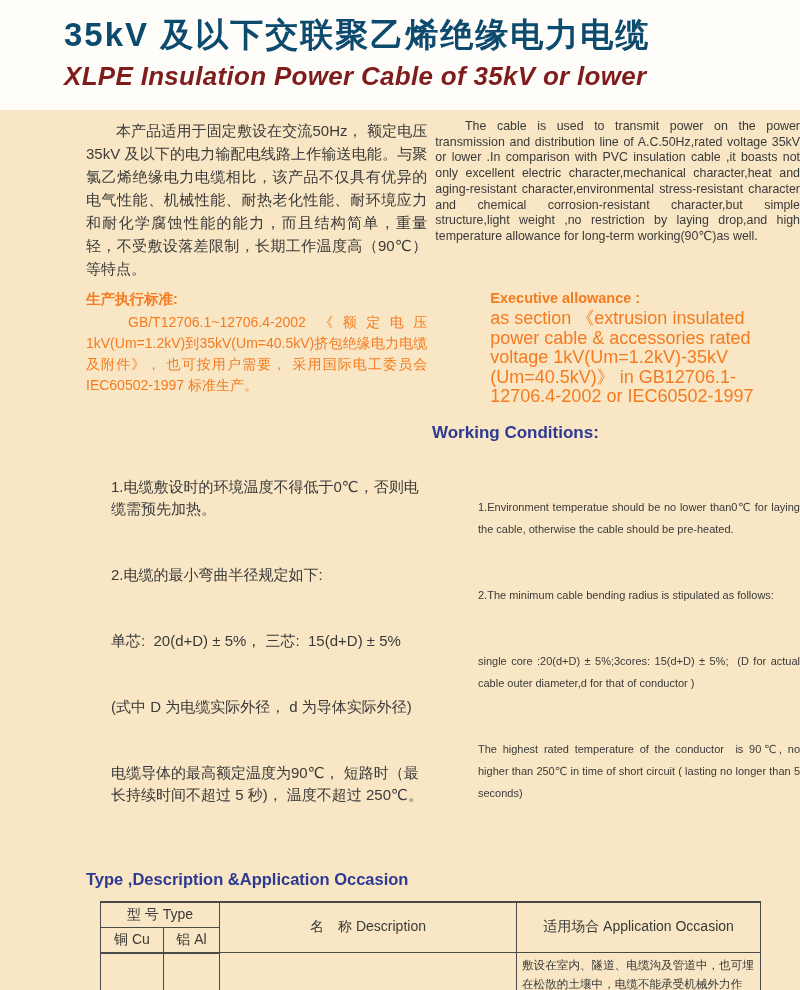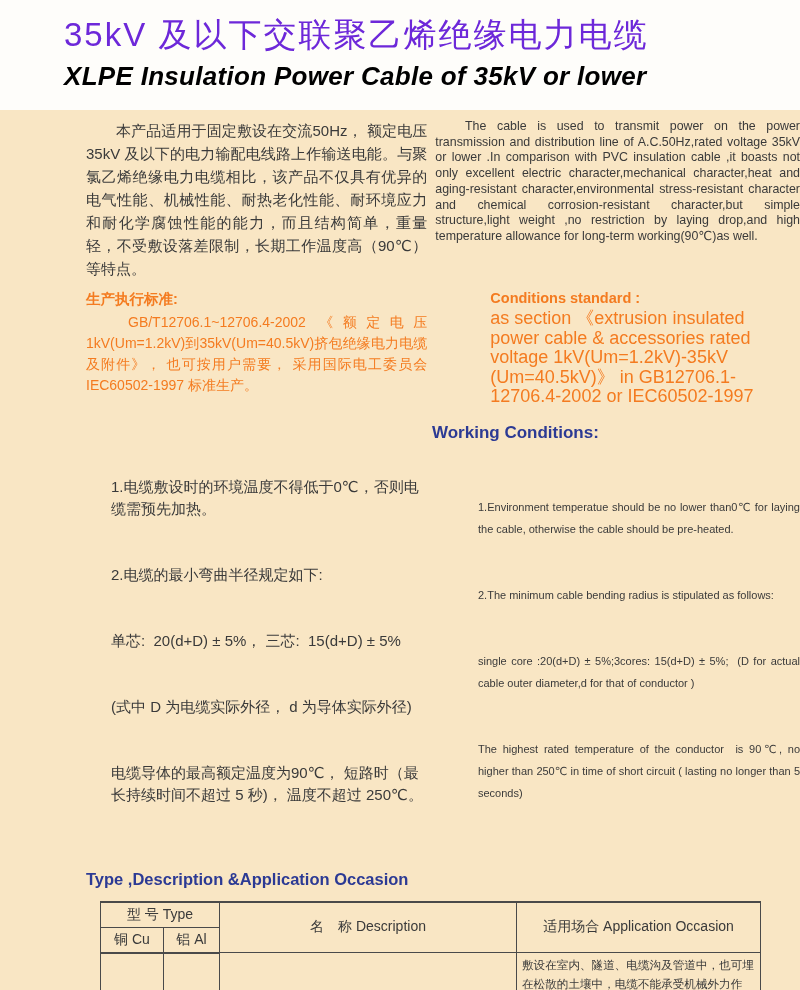--- a/index.html
+++ b/index.html
@@ -1,21 +1,21 @@
 <!DOCTYPE html>
 <html><head>
 <meta charset="utf-8">
 <style>
   html,body{margin:0;padding:0;}
   .page{position:relative;width:800px;height:990px;background:#fefdfa;overflow:hidden;
         font-family:"Liberation Sans","DejaVu Sans",sans-serif;color:#3a3a3a;}
   
   .masthead{height:110px;box-sizing:border-box;padding:16px 0 0 64px;background:#fefdfa;}
-  .title-zh{font-size:33px;font-weight:normal;color:#6d28d9;letter-spacing:2px;line-height:38px;}
-  .title-en{font-size:26px;font-weight:bold;font-style:italic;color:#000000;margin-top:7px;letter-spacing:.3px;}
+  .title-zh{font-size:33px;font-weight:bold;color:#0c4a6e;letter-spacing:2px;line-height:38px;}
+  .title-en{font-size:26px;font-weight:bold;font-style:italic;color:#7f1d1d;margin-top:7px;letter-spacing:.3px;}
   
   .sheet{background:#f9e6c4;height:880px;box-sizing:border-box;padding-top:9px;padding-left:16px;}
   .cols{display:flex;}
   .col-l{width:350px;margin-left:70px;box-sizing:border-box;}
   .col-r{width:374px;margin-left:8px;box-sizing:border-box;}
   
   .intro-zh{font-size:15px;line-height:23px;text-indent:2em;text-align:justify;white-space:pre-wrap;}
   .intro-en{font-size:12.4px;line-height:15.7px;text-indent:2.4em;text-align:justify;}
   
   .std-row{margin-top:10px;}
@@ -61,21 +61,21 @@
       <div class="col-r intro-en">The cable is used to transmit power on the power transmission and distribution line of A.C.50Hz,rated voltage 35kV or lower .In comparison with PVC insulation cable ,it boasts not only excellent electric character,mechanical character,heat and aging-resistant character,environmental stress-resistant character and chemical corrosion-resistant character,but simple structure,light weight ,no restriction by laying drop,and high temperature allowance for long-term working(90℃)as well.</div>
     </div>
 
     <div class="cols std-row">
       <div class="col-l">
         <div class="std-head">生产执行标准:</div>
         <div class="std-body-zh">GB/T12706.1~12706.4-2002 《额定电压1kV(Um=1.2kV)到35kV(Um=40.5kV)挤包绝缘电力电缆及附件》， 也可按用户需要， 采用国际电工委员会IEC60502-1997 标准生产。</div>
       </div>
       <div class="col-r">
         <div class="std-r-inner">
-          <div class="std-head">Conditions standard :</div>
+          <div class="std-head">Executive allowance :</div>
           <div class="std-body-en">as section 《extrusion insulated power cable &amp; accessories rated voltage 1kV(Um=1.2kV)-35kV (Um=40.5kV)》 in GB12706.1-12706.4-2002 or IEC60502-1997</div>
         </div>
       </div>
     </div>
 
     <div class="cols feat-row">
       <div class="col-l">
         <div class="feat-body">
           <div>1.电缆敷设时的环境温度不得低于0℃，否则电缆需预先加热。</div>
           <div>2.电缆的最小弯曲半径规定如下:</div>

